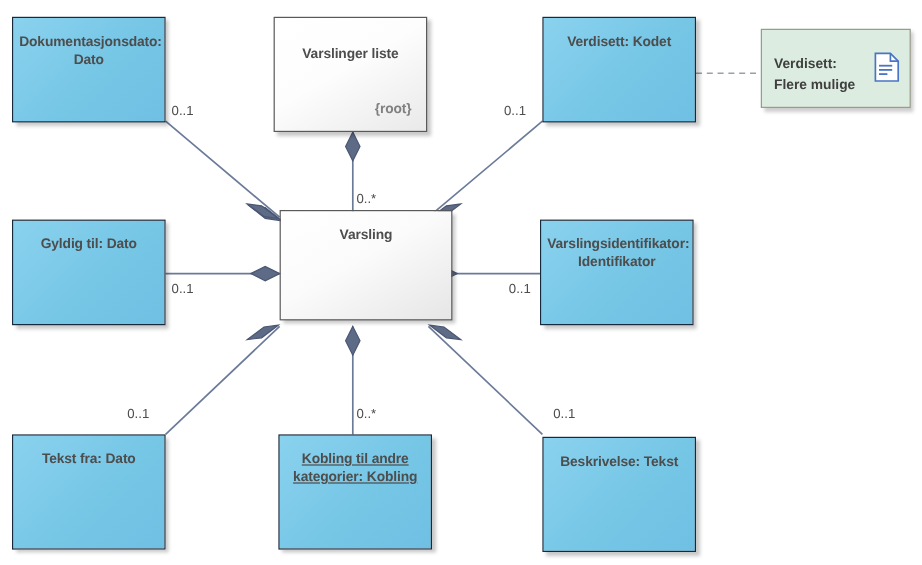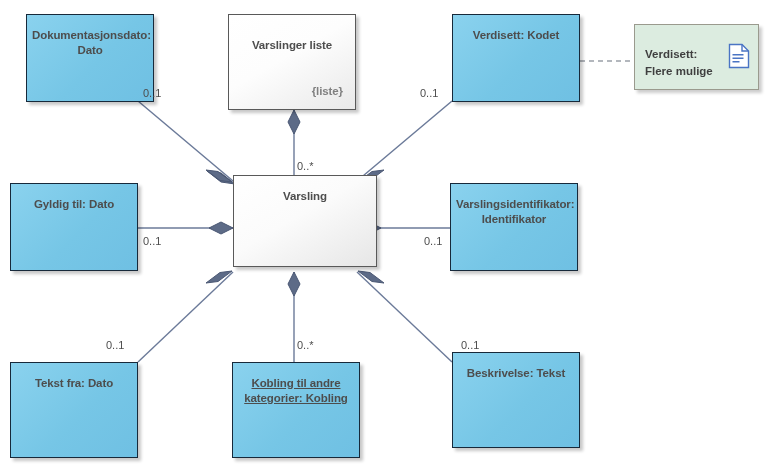--- a/index.html
+++ b/index.html
@@ -157,27 +157,27 @@
     <g>
       <line class="wire" x1="452" y1="362" x2="357" y2="272"></line>
       <polygon class="dia" points="358,271 370,272.5 384,283 372,281.5"></polygon>
     </g>
 
     <g>
       <line class="wire-dash" x1="580" y1="61" x2="634" y2="61"></line>
     </g>
   </svg>
 
-  <div class="node attr" style="left:10px; top:14px; width:128px; height:88px;margin-left:16px;">
+  <div class="node attr" style="left:10px; top:14px; width:128px; height:88px;">
     <span class="label">Dokumentasjonsdato: Dato</span>
   </div>
 
   <div class="node root" style="left:228px; top:14px; width:128px; height:96px; flex-direction:column;">
     <span class="label">Varslinger liste</span>
-    <span class="sublabel">{liste}</span>
+    <span class="sublabel">{root}</span>
   </div>
 
   <div class="node attr" style="left:452px; top:14px; width:128px; height:88px;">
     <span class="label">Verdisett: Kodet</span>
   </div>
 
   <div class="node attr" style="left:10px; top:183px; width:128px; height:88px;">
     <span class="label">Gyldig til: Dato</span>
   </div>
 
@@ -190,21 +190,21 @@
   </div>
 
   <div class="node attr" style="left:10px; top:362px; width:128px; height:96px;">
     <span class="label">Tekst fra: Dato</span>
   </div>
 
   <div class="node attr" style="left:232px; top:362px; width:128px; height:96px;text-decoration:underline;">
     <span class="label">Kobling til andre kategorier: Kobling</span>
   </div>
 
-  <div class="node attr" style="left:452px; top:352px; width:128px; height:96px;">
+  <div class="node attr" style="left:452px; top:364px; width:128px; height:96px;">
     <span class="label">Beskrivelse: Tekst</span>
   </div>
 
   <div class="note" style="left:634px; top:24px; width:125px; height:66px;">
     <span class="note-text">
       <span>Verdisett:</span><br>
       <span>Flere mulige</span>
     </span>
     <span class="note-icon">
       <svg viewBox="0 0 22 26" xmlns="http://www.w3.org/2000/svg">

